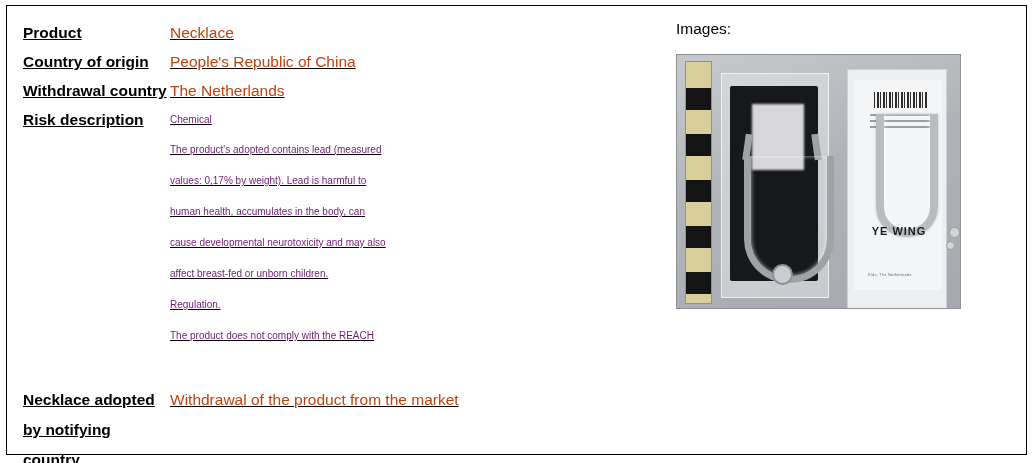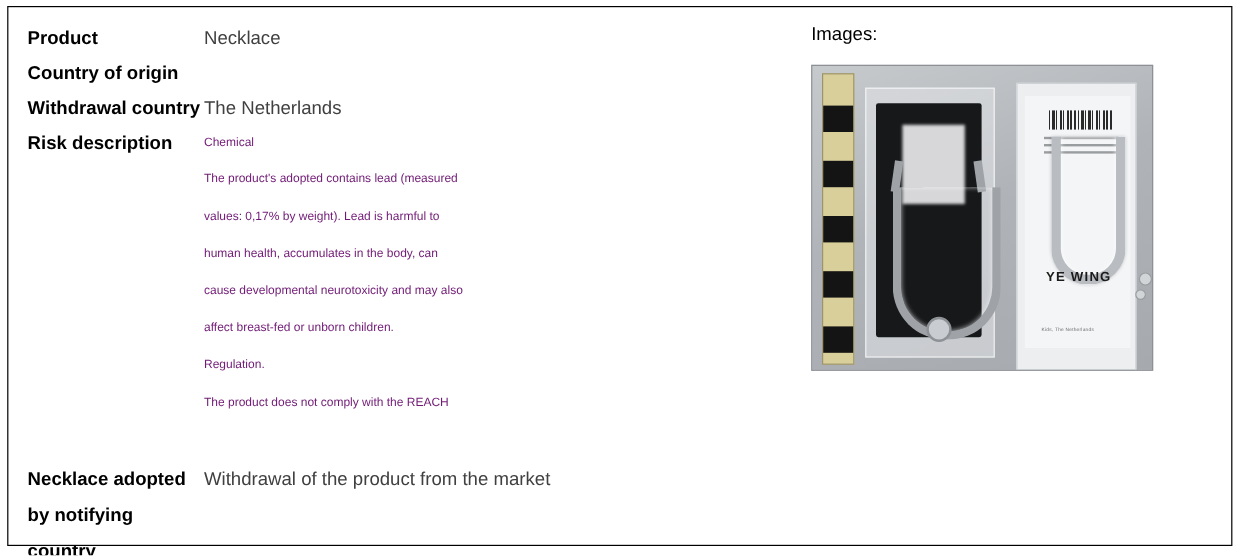--- a/index.html
+++ b/index.html
@@ -36,20 +36,21 @@
     right: 0;
     bottom: 0;
     display: flex;
     flex-direction: row;
   }
   .left-col {
     position: relative;
     width: 660px;
     padding: 12px 0 0 16px;
     box-sizing: border-box;
+    text-decoration: underline;
   }
   .right-col {
     position: relative;
     flex: 1;
     padding: 12px 0 0 8px;
     box-sizing: border-box;
   }
   .row {
     display: flex;
     flex-direction: row;
@@ -60,21 +61,21 @@
     flex: 0 0 147px;
     font-weight: bold;
     font-size: 15.5px;
     line-height: 29px;
     color: #000000;
   }
   .value {
     flex: 1;
     font-size: 15.5px;
     line-height: 29px;
-    color: #404040;
+    color: #c2410c;
   }
   .risk-lines {
     flex: 1;
   }
   .risk-line {
     font-size: 10px;
     line-height: 31px;
     color: #701a75;
     white-space: nowrap;
   }
@@ -283,20 +284,21 @@
 
       <div class="left-col">
 
         <div class="row">
           <div class="label">Product</div>
           <div class="value">Necklace</div>
         </div>
 
         <div class="row">
           <div class="label">Country of origin</div>
+          <div class="value">People's Republic of China</div>
         </div>
 
         <div class="row">
           <div class="label">Withdrawal country</div>
           <div class="value">The Netherlands</div>
         </div>
 
         <div class="row">
           <div class="label">Risk description</div>
           <div class="risk-lines">

